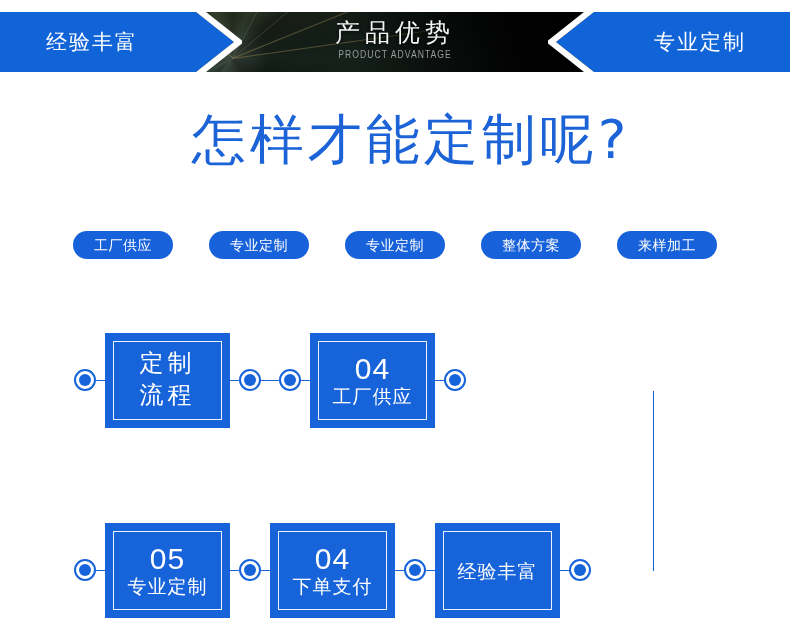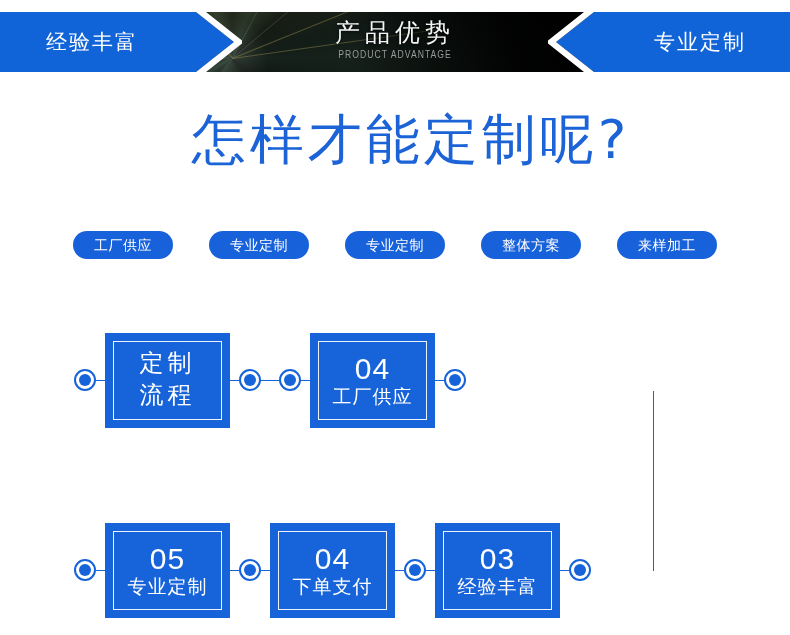--- a/index.html
+++ b/index.html
@@ -372,21 +372,20 @@
       </div>
     </div>
 
     <div class="conn conn-s"></div>
     <div class="dot"></div>
     <div class="conn conn-s"></div>
 
     <div class="node">
       <div class="node-inner"></div>
       <div class="node-content">
-        <div class="node-num">03</div>
         <div class="node-label">经验丰富</div>
       </div>
     </div>
 
     <div class="conn conn-s"></div>
     <div class="dot"></div>
   </div>
 
 </div>
 

